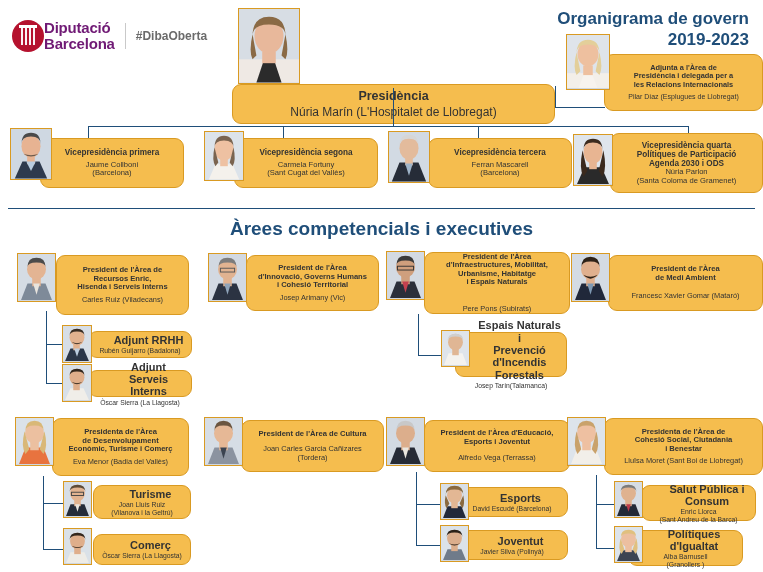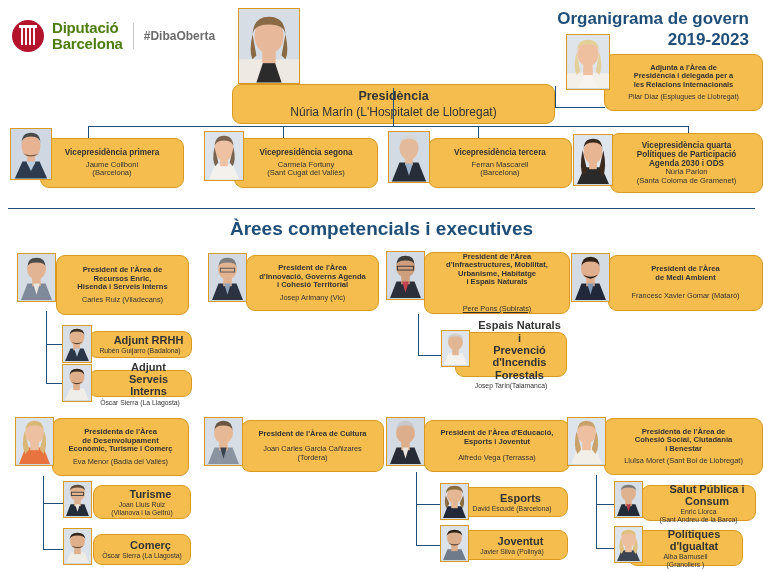--- a/index.html
+++ b/index.html
@@ -22,21 +22,21 @@
     content: ""; position: absolute; left: 9px; top: 7px; width: 14px; height: 18px;
     background:
       repeating-linear-gradient(90deg, #fff 0 2px, #b5122e 2px 4px);
     opacity: .95;
   }
   .crest:after {
     content: ""; position: absolute; left: 7px; top: 5px; width: 18px; height: 3px;
     background: #fff;
   }
   .logo-text {
-    margin-left: 8px; color: #4d7c0f; font-weight: bold;
+    color: #701a75; font-weight: bold;
     font-size: 15px; line-height: 16px; letter-spacing: -.2px;
   }
   .logo-div { width: 1px; height: 26px; background: #c9c9c9; margin: 0 10px; }
   .hashtag { color: #6b6b6b; font-weight: bold; font-size: 12px; }
 
   .doc-title {
     position: absolute; right: 14px; top: 8px; text-align: right;
     color: #1f4e79; font-weight: bold; font-size: 17px; line-height: 21px;
   }
 
@@ -261,21 +261,21 @@
       <rect x="15" y="25" width="9" height="9" fill="#e3b493"></rect>
       <path d="M16 31 L19.5 43 L23 31 Z" fill="#e8e4de"></path>
       <ellipse cx="19.5" cy="16" rx="10" ry="11" fill="#e3b493"></ellipse>
       <path d="M10 14 Q10 4 19.5 4 Q29 4 29 14 Q29 9 19.5 9 Q10 9 10 14Z" fill="#4b4b4b"></path>
     </svg>
   </div>
 
   <div class="node area" style="left:246px; top:255px; width:133px; height:56px;">
     <div class="title">
       <div>President de l'Àrea</div>
-      <div>d'Innovació, Governs Agenda</div>
+      <div>d'Innovació, Governs Humans</div>
       <div>i Cohesió Territorial</div>
     </div>
     <div class="person">Josep Arimany (Vic)</div>
   </div>
   <div class="photo" style="left:208px; top:253px; width:39px; height:49px;">
     <svg class="face" viewBox="0 0 39 49" preserveAspectRatio="none">
       <rect width="39" height="49" fill="#d2d9e2"></rect>
       <path d="M3 49 L10 31 L29 31 L36 49 Z" fill="#2b3342"></path>
       <rect x="15" y="25" width="9" height="9" fill="#e1b391"></rect>
       <path d="M16 31 L19.5 43 L23 31 Z" fill="#8fa4ba"></path>
@@ -285,21 +285,21 @@
     </svg>
   </div>
 
   <div class="node area" style="left:424px; top:252px; width:146px; height:62px;">
     <div class="title">
       <div>President de l'Àrea</div>
       <div>d'Infraestructures,  Mobilitat,</div>
       <div>Urbanisme,  Habitatge</div>
       <div>i Espais Naturals</div>
     </div>
-    <div class="person" style="margin-top:18px;text-decoration:underline;">Pere Pons (Subirats)</div>
+    <div class="person" style="margin-top:18px;">Pere Pons (Subirats)</div>
   </div>
   <div class="photo" style="left:386px; top:251px; width:39px; height:49px;">
     <svg class="face" viewBox="0 0 39 49" preserveAspectRatio="none">
       <rect width="39" height="49" fill="#d3dae3"></rect>
       <path d="M3 49 L10 31 L29 31 L36 49 Z" fill="#2b2f3a"></path>
       <rect x="15" y="25" width="9" height="9" fill="#cf9f7d"></rect>
       <path d="M16 31 L19.5 43 L23 31 Z" fill="#c4414f"></path>
       <ellipse cx="19.5" cy="16" rx="10" ry="11" fill="#cf9f7d"></ellipse>
       <path d="M10 14 Q10 4 19.5 4 Q29 4 29 14 Q29 9 19.5 9 Q10 9 10 14Z" fill="#3a3a3a"></path>
       <rect x="11" y="15" width="17" height="4" fill="none" stroke="#333" stroke-width="1"></rect>

